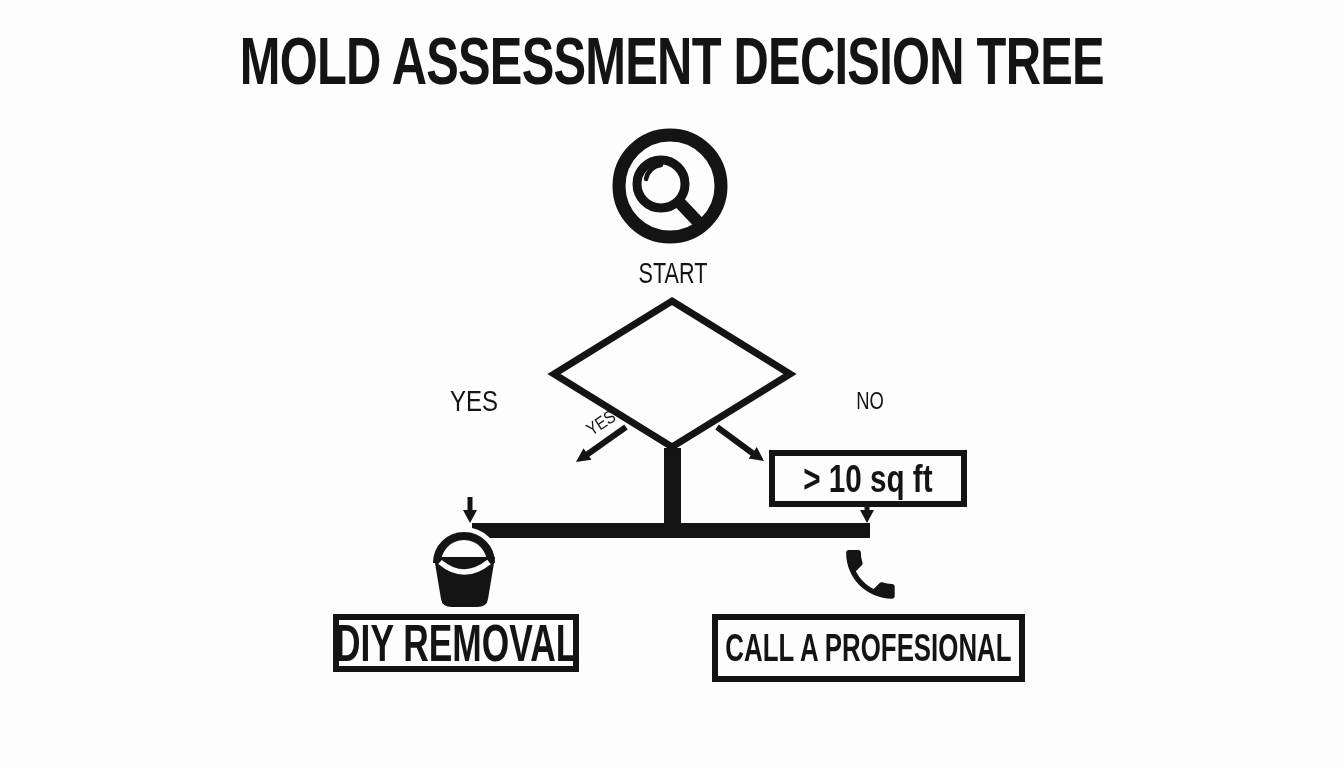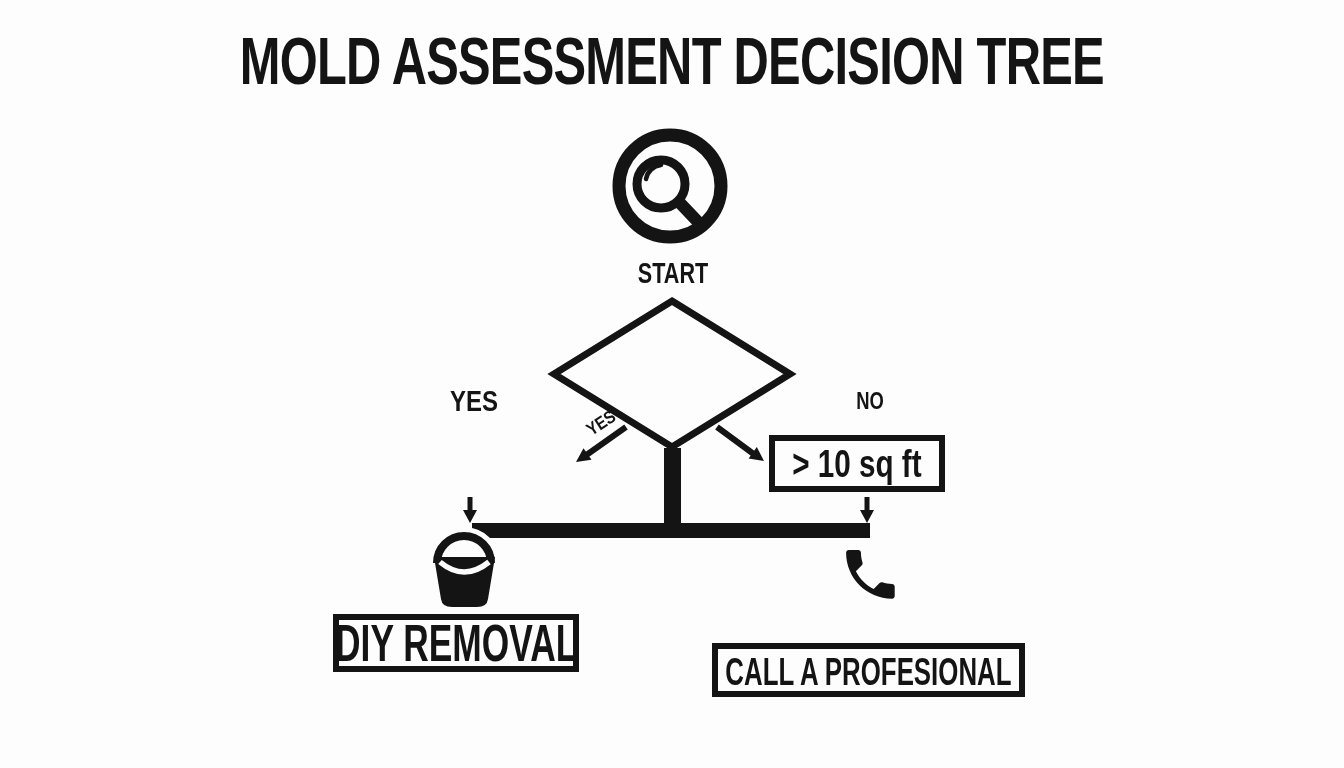--- a/index.html
+++ b/index.html
@@ -2,21 +2,21 @@
 <html style="--ink: #141414; --bg: #fdfdfd;"><head>
 <meta charset="utf-8">
 <style>
   :root { --ink:#141414; --bg:#fdfdfd; }
   * { margin:0; padding:0; box-sizing:border-box; }
   html,body { width:1344px; height:768px; overflow:hidden; }
   body { background:var(--bg); font-family:"Liberation Sans","DejaVu Sans",sans-serif; color:var(--ink); }
   .canvas { position:relative; width:1344px; height:768px; background:var(--bg); }
   svg.layer { position:absolute; left:0; top:0; width:1344px; height:768px; }
 
-  .label { position:absolute; transform:translate(-50%,-50%); white-space:nowrap; font-weight:bold; line-height:1; }
+  .label { position:absolute; transform:translate(-50%,-50%); white-space:nowrap; font-weight:normal; line-height:1; }
   .cond { display:inline-block; transform-origin:center; }
 
   .title-wrap { position:absolute; top:28px; left:0; width:100%; text-align:center; }
   .title-wrap .cond { font-size:66px; font-weight:bold; letter-spacing:-1px; transform:scaleX(0.74); line-height:1; }
 
   .lbl-start { left:673px; top:273px; font-size:30px; }
   .lbl-start .cond { transform:scaleX(0.72); }
   .lbl-size  { left:671px; top:373px; font-size:42px; }
   .lbl-size  .cond { transform:scaleX(0.75); }
   .lbl-yes   { left:474px; top:401px; font-size:30px; }
@@ -25,25 +25,25 @@
   .lbl-no    .cond { transform:scaleX(0.80); }
   .lbl-yes-rot { left:601px; top:423px; font-size:18px; }
   .lbl-yes-rot .cond { transform:rotate(-33deg) scaleX(0.85); }
 
   .fc-box { position:absolute; background:var(--bg); border:6px solid var(--ink);
             display:flex; align-items:center; justify-content:center;
             font-weight:bold; white-space:nowrap; }
   .fc-box .cond { line-height:1; }
   .box-lt { left:373px; top:435px; width:197px; height:57px; font-size:38px; }
   .box-lt .cond { transform:scaleX(0.78); }
-  .box-gt { left:769px; top:435px; width:176px; height:57px; font-size:38px; }
+  .box-gt { left:769px; top:450px; width:198px; height:57px; font-size:38px; }
   .box-gt .cond { transform:scaleX(0.78); }
   .box-diy { left:333px; top:614px; width:246px; height:58px; font-size:52px; }
   .box-diy .cond { transform:scaleX(0.68); }
-  .box-pro { left:712px; top:643px; width:313px; height:54px; font-size:38px;align-items:flex-end; }
+  .box-pro { left:712px; top:614px; width:313px; height:68px; font-size:38px; }
   .box-pro .cond { transform:scaleX(0.68); }
 </style>
 </head>
 <body>
 
 <div class="canvas">
 
   <svg class="layer" viewBox="0 0 1344 768">
 
     <g>

